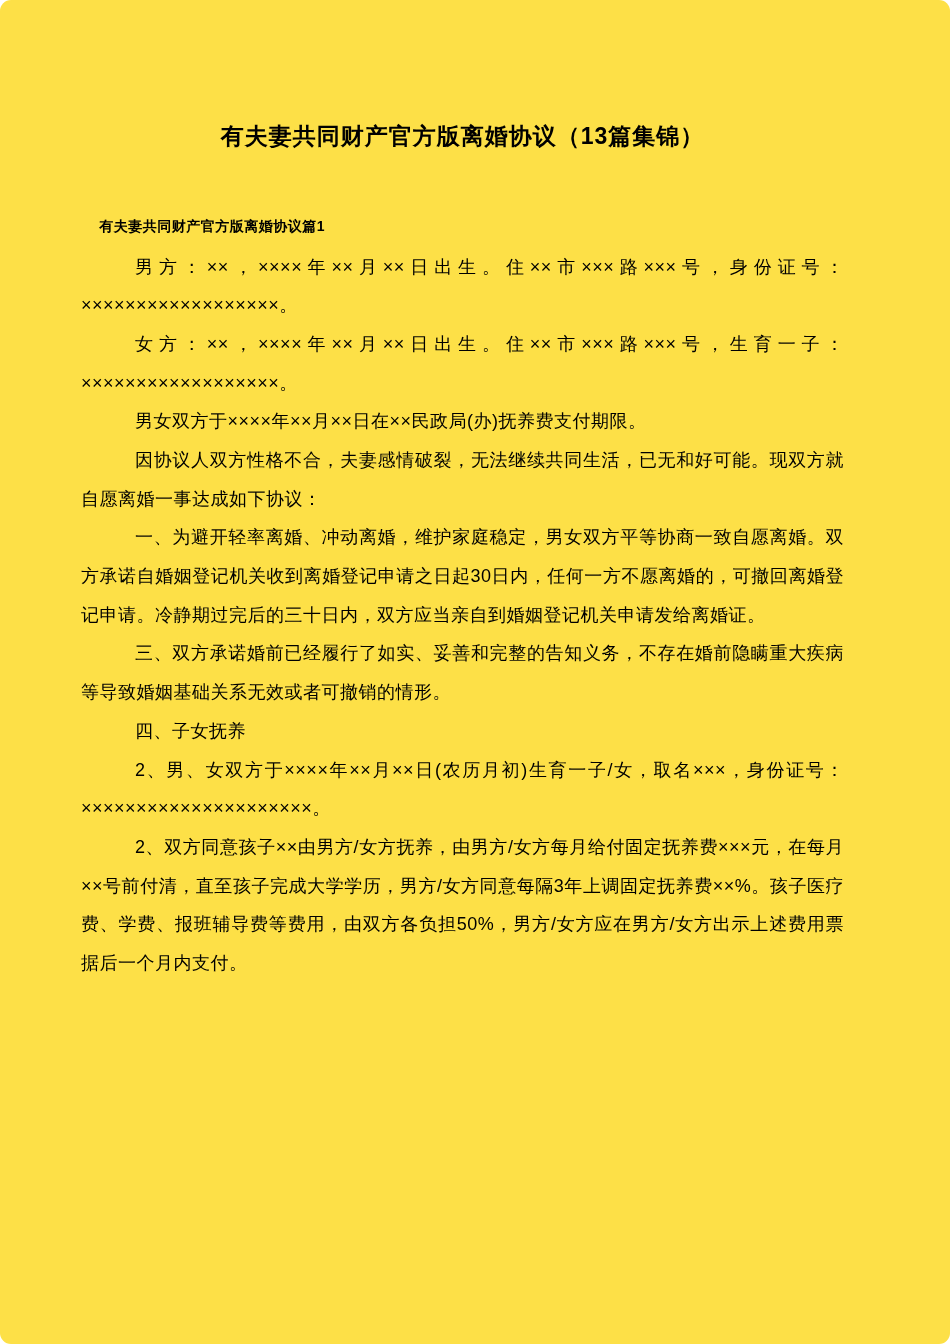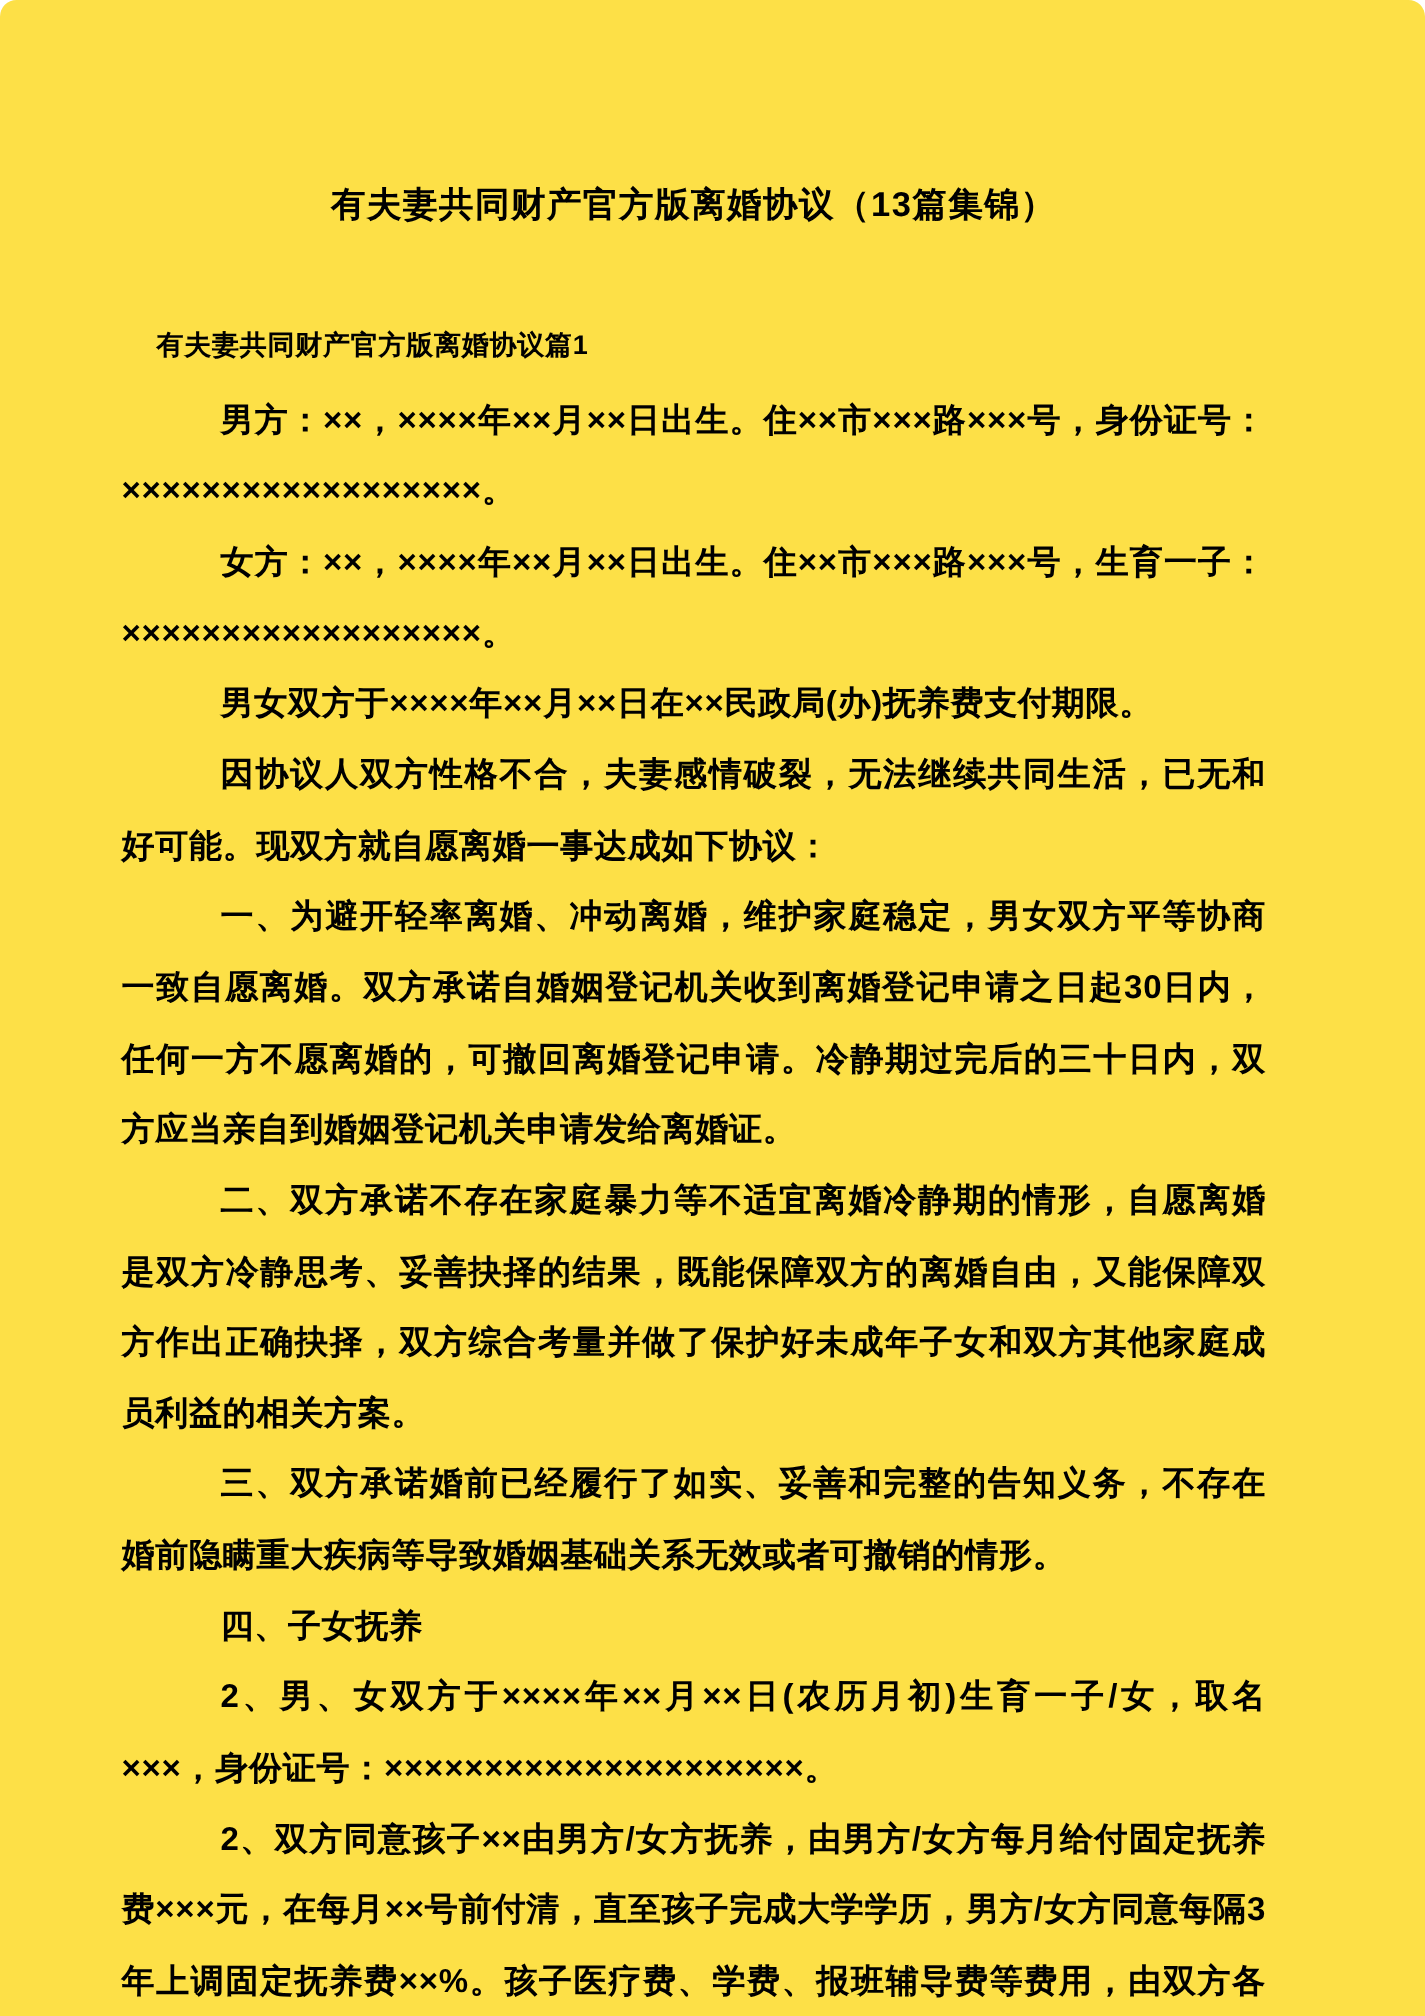--- a/index.html
+++ b/index.html
@@ -22,48 +22,47 @@
   }
   .doc-title {
     font-size: 23px;
     font-weight: bold;
     text-align: center;
     margin: 0 0 60px 0;
     letter-spacing: 1px;
     line-height: 1.4;
   }
   .section-heading {
-    font-size: 18px;
+    font-size: 14px;
     font-weight: bold;
     margin: 0 0 6px 0;
     text-indent: 1.3em;
     line-height: 2.1;
     letter-spacing: 0.5px;
   }
   .para {
-    font-size: 22px;
-    font-weight: bold;
+    font-size: 18px;
+    font-weight: normal;
     line-height: 2.15;
     margin: 0;
     text-indent: 3em;
     text-align: justify;
     letter-spacing: 0.5px;
   }
 </style>
 </head>
 <body>
 
 <div class="page">
   <h1 class="doc-title">有夫妻共同财产官方版离婚协议（13篇集锦）</h1>
 
   <div class="section-heading">有夫妻共同财产官方版离婚协议篇1</div>
 
   <p class="para">男方：××，××××年××月××日出生。住××市×××路×××号，身份证号：××××××××××××××××××。</p>
   <p class="para">女方：××，××××年××月××日出生。住××市×××路×××号，生育一子：××××××××××××××××××。</p>
   <p class="para">男女双方于××××年××月××日在××民政局(办)抚养费支付期限。</p>
   <p class="para">因协议人双方性格不合，夫妻感情破裂，无法继续共同生活，已无和好可能。现双方就自愿离婚一事达成如下协议：</p>
   <p class="para">一、为避开轻率离婚、冲动离婚，维护家庭稳定，男女双方平等协商一致自愿离婚。双方承诺自婚姻登记机关收到离婚登记申请之日起30日内，任何一方不愿离婚的，可撤回离婚登记申请。冷静期过完后的三十日内，双方应当亲自到婚姻登记机关申请发给离婚证。</p>
-  <p class="para">二、双方承诺不存在家庭暴力等不适宜离婚冷静期的情形，自愿离婚是双方冷静思考、妥善抉择的结果，既能保障双方的离婚自由，又能保障双方作出正确抉择，双方综合考量并做了保护好未成年子女和双方其他家庭成员利益的相关方案。</p>
   <p class="para">三、双方承诺婚前已经履行了如实、妥善和完整的告知义务，不存在婚前隐瞒重大疾病等导致婚姻基础关系无效或者可撤销的情形。</p>
   <p class="para">四、子女抚养</p>
   <p class="para">2、男、女双方于××××年××月××日(农历月初)生育一子/女，取名×××，身份证号：×××××××××××××××××××××。</p>
   <p class="para">2、双方同意孩子××由男方/女方抚养，由男方/女方每月给付固定抚养费×××元，在每月××号前付清，直至孩子完成大学学历，男方/女方同意每隔3年上调固定抚养费××%。孩子医疗费、学费、报班辅导费等费用，由双方各负担50%，男方/女方应在男方/女方出示上述费用票据后一个月内支付。</p>
 </div>
 
 </body></html>

